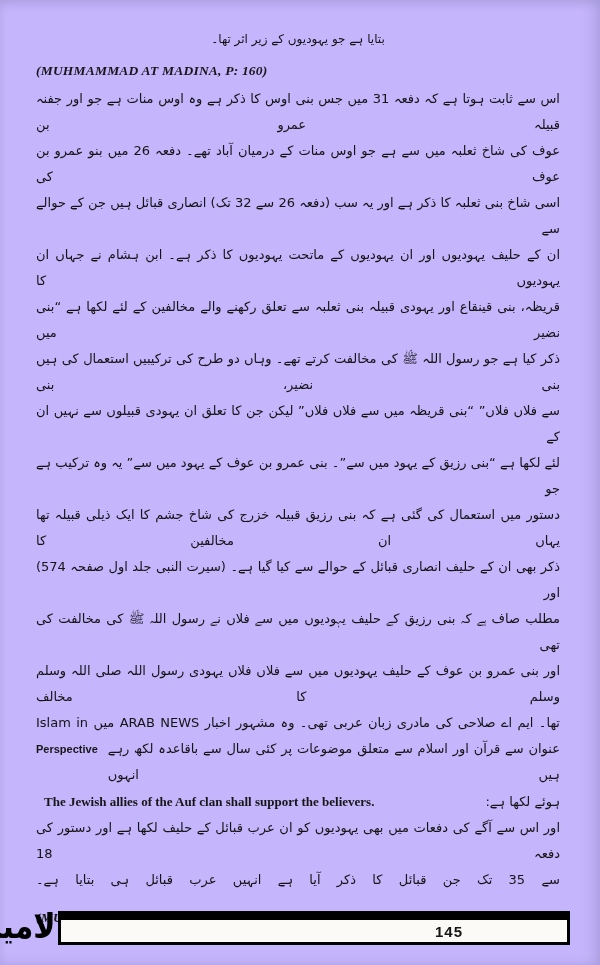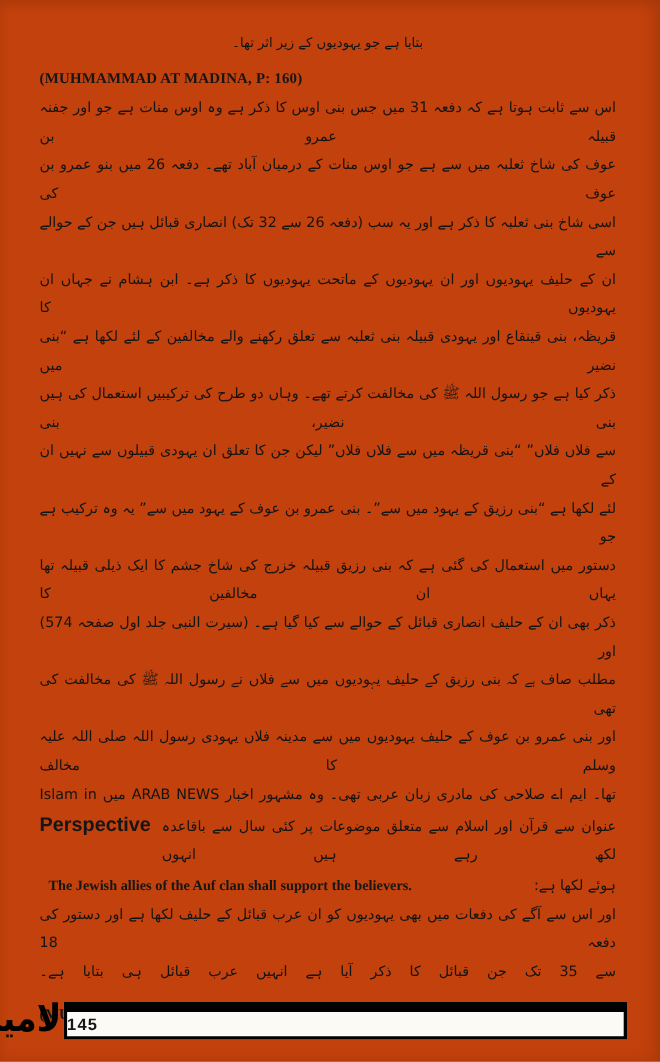--- a/index.html
+++ b/index.html
@@ -1,20 +1,20 @@
 <!DOCTYPE html>
 <html lang="ur"><head>
 <meta charset="utf-8">
 <style>
   html,body{margin:0;padding:0;background:#9a978f;}
   .page{
     position:relative;
     width:600px;height:965px;
     margin:0 auto;
-    background:#c2410c;
+    background:#c4b5fd;
     box-shadow:inset -6px 0 14px rgba(0,0,0,.10), inset 0 4px 10px rgba(0,0,0,.06);
     overflow:hidden;
     color:#161616;
   }
   .content{padding:0 40px 0 36px;}
   .urdu{
     font-family:"DejaVu Sans",sans-serif;
     direction:rtl;
     unicode-bidi:plaintext;
     font-size:13px;
@@ -30,31 +30,32 @@
     font-size:12px;
     line-height:18px;
   }
   .heading{
     font-family:"Liberation Serif",serif;
     font-weight:bold;
     font-size:13.5px;
     letter-spacing:.2px;
     margin-top:14px;
     line-height:18px;
+    font-style:italic;
   }
   .heading2{margin-top:16px;}
   .urdu-block{margin-top:6px;}
   .mixed-row{
     display:flex;
     align-items:baseline;
     line-height:26px;
   }
   .mixed-row .latin{
     font-family:"Liberation Sans",sans-serif;
-    font-size:18px;
+    font-size:11px;
     font-weight:bold;
     white-space:nowrap;
     padding-right:10px;
   }
   .mixed-row .urdu{flex:1;}
   .quote-row{
     display:flex;
     justify-content:space-between;
     align-items:baseline;
     line-height:27px;
@@ -88,21 +89,22 @@
   .pagenum-box{
     position:absolute;
     left:44px;right:0;bottom:6px;
     height:22px;
     background:#fbfaf6;
     border-style:solid;
     border-color:#000;
     border-width:9px 3px 3px 3px;
     display:flex;
     align-items:center;
-    padding-right:52px;
+    justify-content:flex-end;
+    padding-right:104px;
   }
   .pagenum{
     font-family:"Liberation Sans",sans-serif;
     font-weight:bold;
     font-size:15px;
     letter-spacing:1px;
   }
 </style>
 </head>
 <body>
@@ -119,21 +121,21 @@
       <div class="urdu">عوف کی شاخ ثعلبہ میں سے ہے جو اوس منات کے درمیان آباد تھے۔ دفعہ 26 میں بنو عمرو بن عوف کی</div>
       <div class="urdu">اسی شاخ بنی ثعلبہ کا ذکر ہے اور یہ سب (دفعہ 26 سے 32 تک) انصاری قبائل ہیں جن کے حوالے سے</div>
       <div class="urdu">ان کے حلیف یہودیوں اور ان یہودیوں کے ماتحت یہودیوں کا ذکر ہے۔ ابن ہشام نے جہاں ان یہودیوں کا</div>
       <div class="urdu">قریظہ، بنی قینقاع اور یہودی قبیلہ بنی ثعلبہ سے تعلق رکھنے والے مخالفین کے لئے لکھا ہے “بنی نضیر میں</div>
       <div class="urdu">ذکر کیا ہے جو رسول اللہ ﷺ کی مخالفت کرتے تھے۔ وہاں دو طرح کی ترکیبیں استعمال کی ہیں بنی نضیر، بنی</div>
       <div class="urdu">سے فلاں فلاں” “بنی قریظہ میں سے فلاں فلاں” لیکن جن کا تعلق ان یہودی قبیلوں سے نہیں ان کے</div>
       <div class="urdu">لئے لکھا ہے “بنی رزیق کے یہود میں سے”۔ بنی عمرو بن عوف کے یہود میں سے” یہ وہ ترکیب ہے جو</div>
       <div class="urdu">دستور میں استعمال کی گئی ہے کہ بنی رزیق قبیلہ خزرج کی شاخ جشم کا ایک ذیلی قبیلہ تھا یہاں ان مخالفین کا</div>
       <div class="urdu">ذکر بھی ان کے حلیف انصاری قبائل کے حوالے سے کیا گیا ہے۔ (سیرت النبی جلد اول صفحہ 574) اور</div>
       <div class="urdu">مطلب صاف ہے کہ بنی رزیق کے حلیف یہودیوں میں سے فلاں نے رسول اللہ ﷺ کی مخالفت کی تھی</div>
-      <div class="urdu">اور بنی عمرو بن عوف کے حلیف یہودیوں میں سے مدینہ فلاں یہودی رسول اللہ صلی اللہ علیہ وسلم کا مخالف</div>
+      <div class="urdu">اور بنی عمرو بن عوف کے حلیف یہودیوں میں سے فلاں فلاں یہودی رسول اللہ صلی اللہ وسلم وسلم کا مخالف</div>
       <div class="urdu">تھا۔ ایم اے صلاحی کی مادری زبان عربی تھی۔ وہ مشہور اخبار ARAB NEWS میں Islam in</div>
       <div class="mixed-row">
         <span class="latin">Perspective</span>
         <span class="urdu">عنوان سے قرآن اور اسلام سے متعلق موضوعات پر کئی سال سے باقاعدہ لکھ رہے ہیں انہوں</span>
       </div>
       <div class="quote-row">
         <span class="quote-en">The Jewish allies of the Auf clan shall support the believers.</span>
         <span class="urdu">ہوئے لکھا ہے:</span>
       </div>
       <div class="urdu">اور اس سے آگے کی دفعات میں بھی یہودیوں کو ان عرب قبائل کے حلیف لکھا ہے اور دستور کی دفعہ 18</div>

